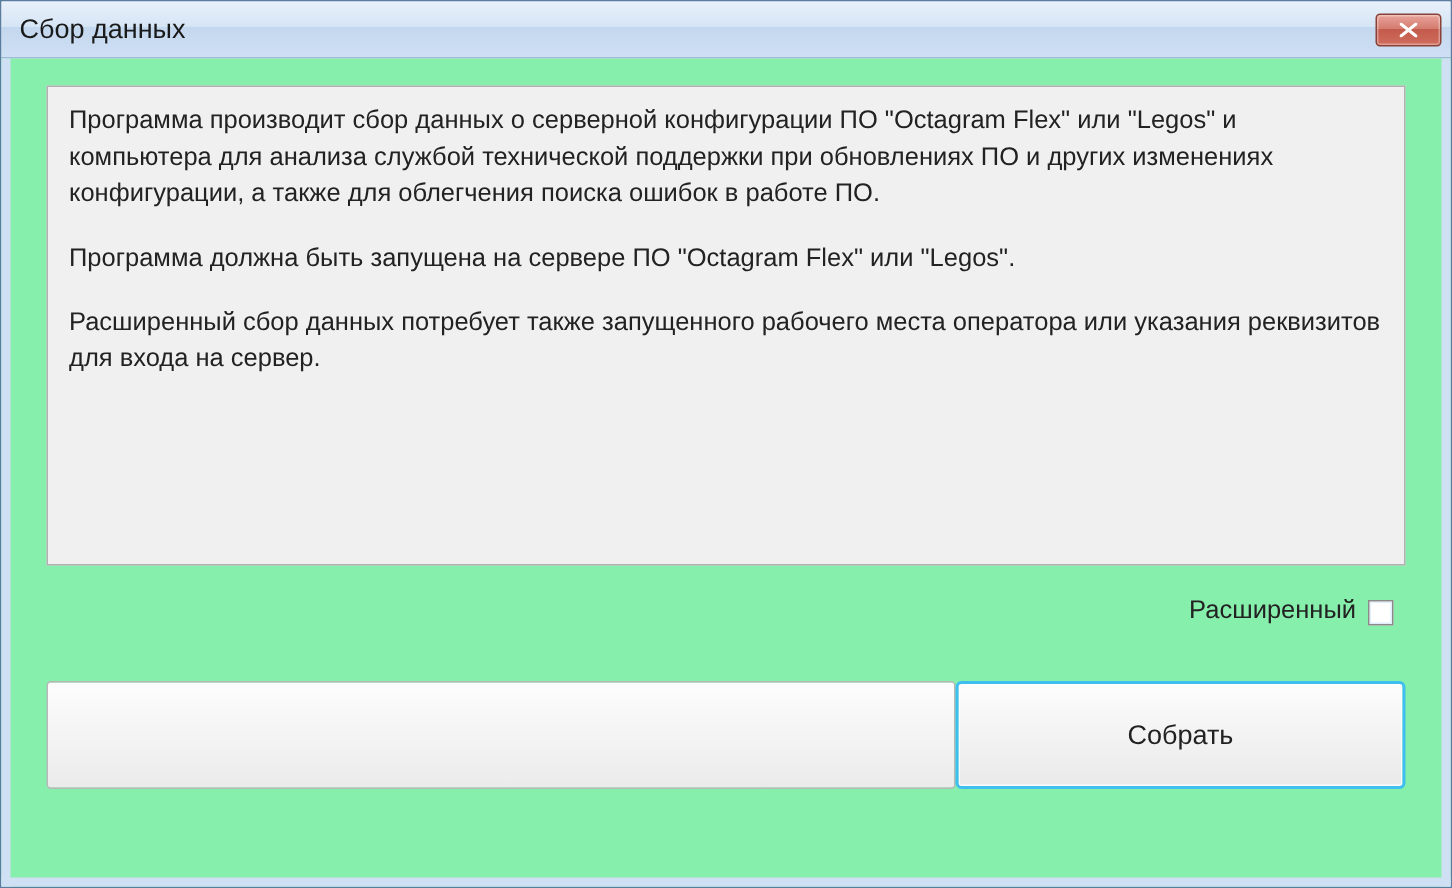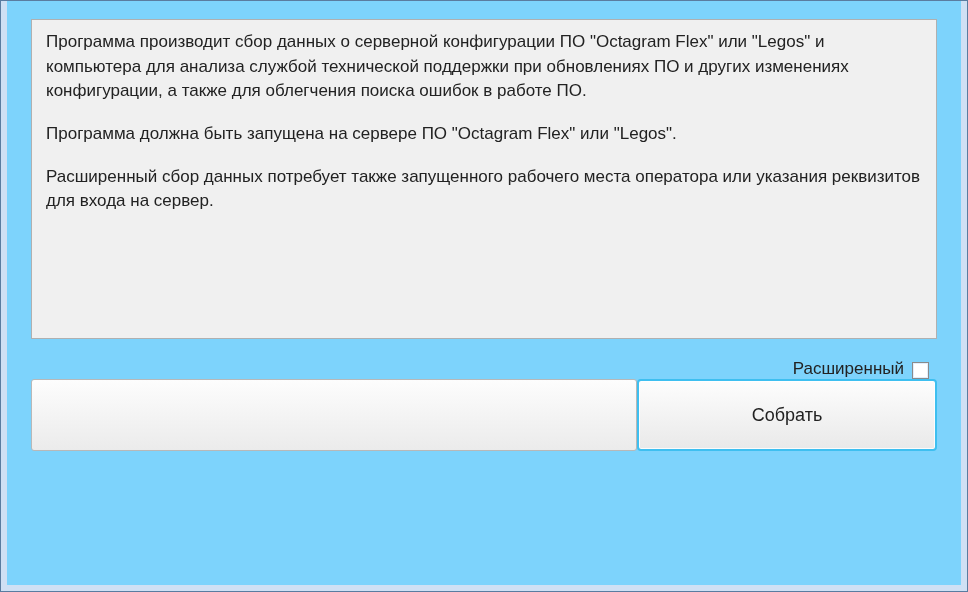--- a/index.html
+++ b/index.html
@@ -40,21 +40,21 @@
       border-radius: 3px;
       display: flex;
       align-items: center;
       justify-content: center;
       cursor: default;
       box-shadow: inset 0 0 0 1px rgba(255,255,255,0.35);
     }
     .close-button svg { display: block; }
     .client-area {
       flex: 1;
-      background: #7dd3fc;
+      background: #86efac;
       border: 6px solid #cfe0f4;
       border-top: none;
       padding: 18px 24px 22px 24px;
       display: flex;
       flex-direction: column;
     }
     .desc-box {
       border: 1px solid #b0b0b0;
       background: #f0f0f0;
       padding: 10px 14px 14px 14px;
@@ -81,21 +81,21 @@
     .checkbox {
       width: 17px;
       height: 17px;
       background: #fff;
       border: 1px solid #8a8a8a;
       box-shadow: inset 0 0 0 1px #e0eefc;
     }
     .button-row {
       display: flex;
       flex: 1;
-      align-items: flex-start;
+      align-items: center;
     }
     .progress-placeholder {
       flex: 1 1 auto;
       border: 1px solid #b8b8b8;
       background: linear-gradient(to bottom, #fdfdfd, #ebebeb);
       border-radius: 3px;
       height: 72px;
     }
     .collect-button {
       width: 300px;
@@ -110,20 +110,30 @@
       justify-content: center;
       cursor: default;
       box-shadow: inset 0 0 0 1px rgba(255,255,255,0.8);
     }
   </style>
 </head>
 <body>
 
 <div class="window">
 
+  <div class="titlebar">
+    <span class="titlebar-title">Сбор данных</span>
+    <div class="close-button">
+      <span>
+        <svg width="12" height="10" viewBox="0 0 12 10">
+          <path d="M1 1 L11 9 M11 1 L1 9" stroke="#fff" stroke-width="2" stroke-linecap="round"></path>
+        </svg>
+      </span>
+    </div>
+  </div>
 
   <div class="client-area">
 
     <div class="desc-box">
       <p>Программа производит сбор данных о серверной конфигурации ПО "Octagram Flex" или "Legos" и компьютера для анализа службой технической поддержки при обновлениях ПО и других изменениях конфигурации, а также для облегчения поиска ошибок в работе ПО.</p>
       <p>Программа должна быть запущена на сервере ПО "Octagram Flex" или "Legos".</p>
       <p>Расширенный сбор данных потребует также запущенного рабочего места оператора или указания реквизитов для входа на сервер.</p>
     </div>
 
     <div class="ext-row">

